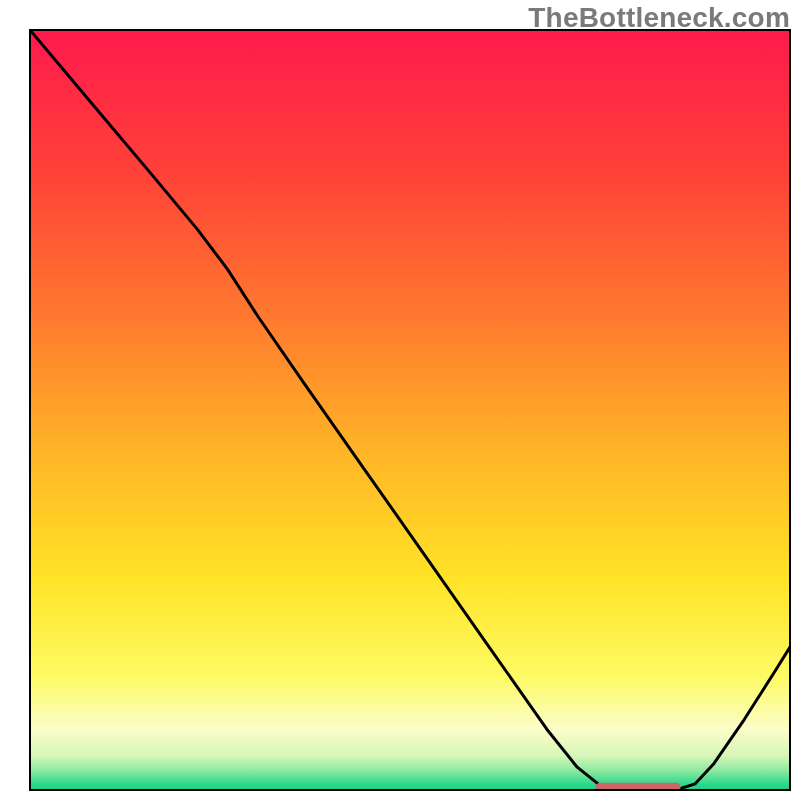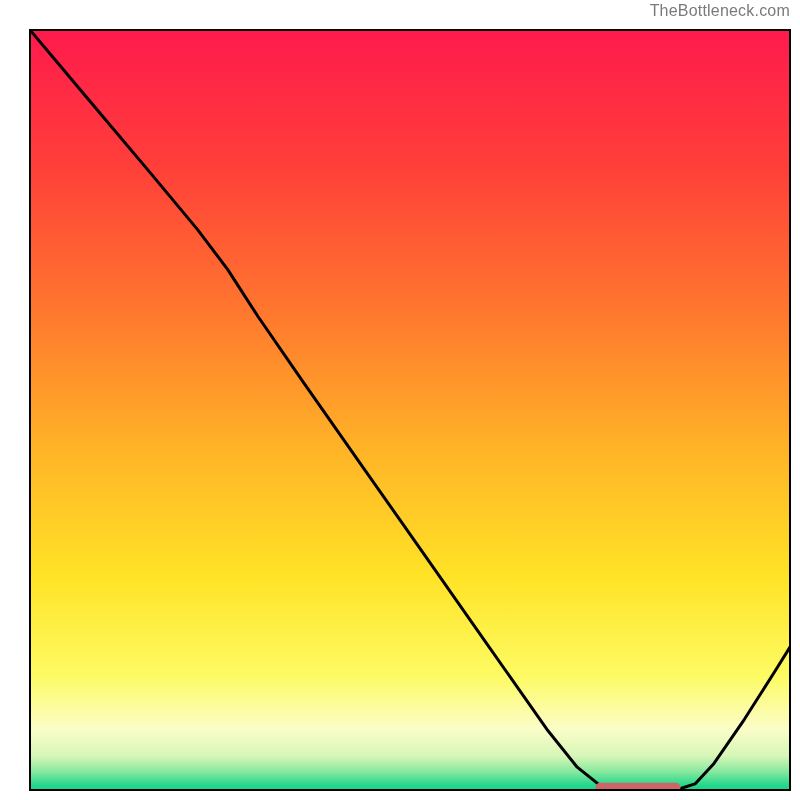--- a/index.html
+++ b/index.html
@@ -13,22 +13,22 @@
   }
   .wrap {
     position: relative;
     width: 800px;
     height: 800px;
   }
   .attribution {
     position: absolute;
     top: 2px;
     right: 10px;
-    font-size: 16px;
-    font-weight: 400;
+    font-size: 28px;
+    font-weight: 700;
     color: #7a7a7a;
     letter-spacing: 0.2px;
   }
   svg.plot {
     position: absolute;
     left: 0;
     top: 0;
     width: 800px;
     height: 800px;
     display: block;

